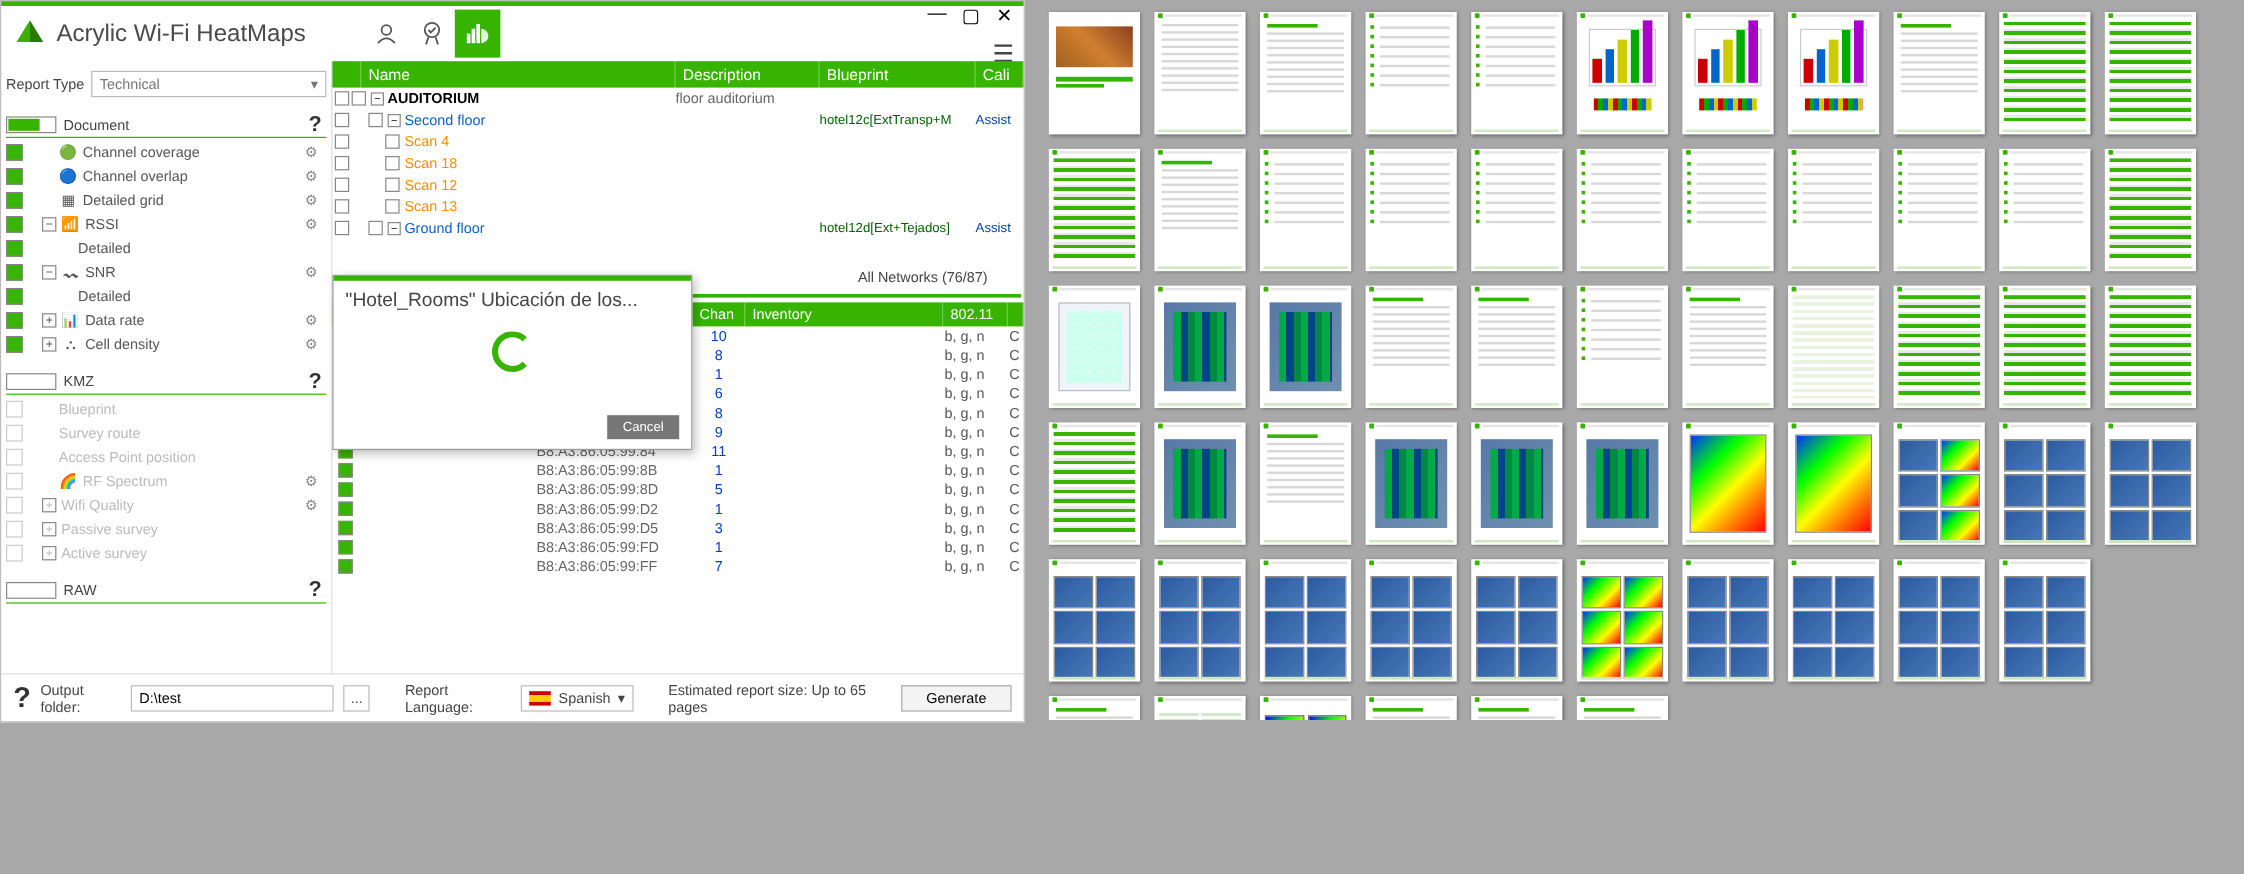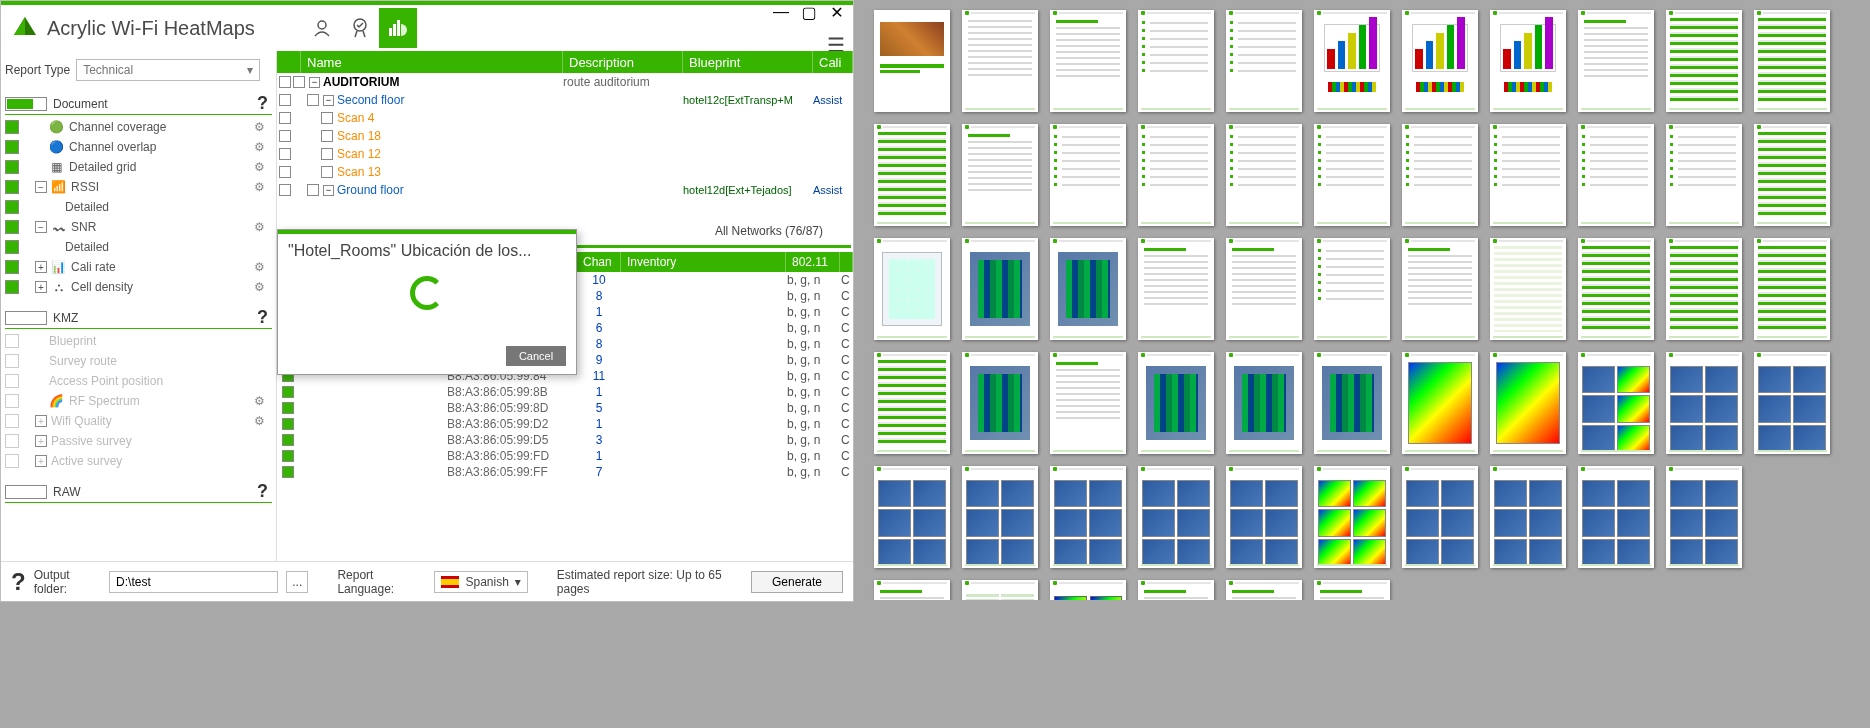--- a/index.html
+++ b/index.html
@@ -32,21 +32,21 @@
   .hamburger { position: absolute; right: 8px; top: 28px; font-size: 20px; color: #444; }
 
   .body {
     display: flex; height: calc(100% - 50px - 40px);
   }
 
   
   .left {
     width: 276px; border-right: 1px solid #ddd; padding: 4px 4px 0 4px; overflow: hidden; display:flex; flex-direction:column;
   }
-  .rt-row { display:flex; align-items:center; font-size: 12px; color:#444; margin: 4px 12px 8px 0;}
+  .rt-row { display:flex; align-items:center; font-size: 12px; color:#444; margin: 4px 0 8px 0;}
   .rt-row label { margin-right: 6px; }
   .rt-select {
     flex:1; height:22px; border:1px solid #bbb; padding: 0 6px; display:flex; align-items:center; justify-content:space-between;
     color:#777; font-size:12px;
   }
 
   .section-head {
     display:flex; align-items:center; height: 22px; font-size:12px; color:#444;
     border-bottom: 1px solid #37b400; margin-top: 4px;
   }
@@ -288,21 +288,21 @@
         <div class="row">
             <div class="chk on"></div>
             <span class="ind" style="width:42px"></span>
             <span>Detailed</span>
           </div>
         <div class="row">
             <div class="chk on"></div>
             <span class="ind" style="width:12px"></span>
             <span class="exp">+</span>
             <span class="ic">📊</span>
-            <span>Cali rate</span>
+            <span>Data rate</span>
             <span class="gear">⚙</span>
           </div>
         <div class="row">
             <div class="chk on"></div>
             <span class="ind" style="width:12px"></span>
             <span class="exp">+</span>
             <span class="ic">⛬</span>
             <span>Cell density</span>
             <span class="gear">⚙</span>
           </div>
@@ -376,21 +376,21 @@
         <div class="col c-bp">Blueprint</div>
         <div class="col c-cal">Cali</div>
       </div>
       <div class="loc-table">
         <div class="loc-row">
             <div class="cb1"></div>
             <div class="cb2"></div>
             <span class="exp">−</span>
             <b>AUDITORIUM</b>
             <span style="flex:1"></span>
-            <span style="width:120px;color:#666;">route auditorium</span>
+            <span style="width:120px;color:#666;">floor auditorium</span>
             <span style="width:130px"></span>
             <span style="width:40px"></span>
           </div>
         <div class="loc-row">
             <div class="cb1"></div>
             <span style="width:14px"></span>
             <div class="cb2"></div>
             <span class="exp">−</span>
             <span class="loc-link">Second floor</span>
             <span style="flex:1"></span>

